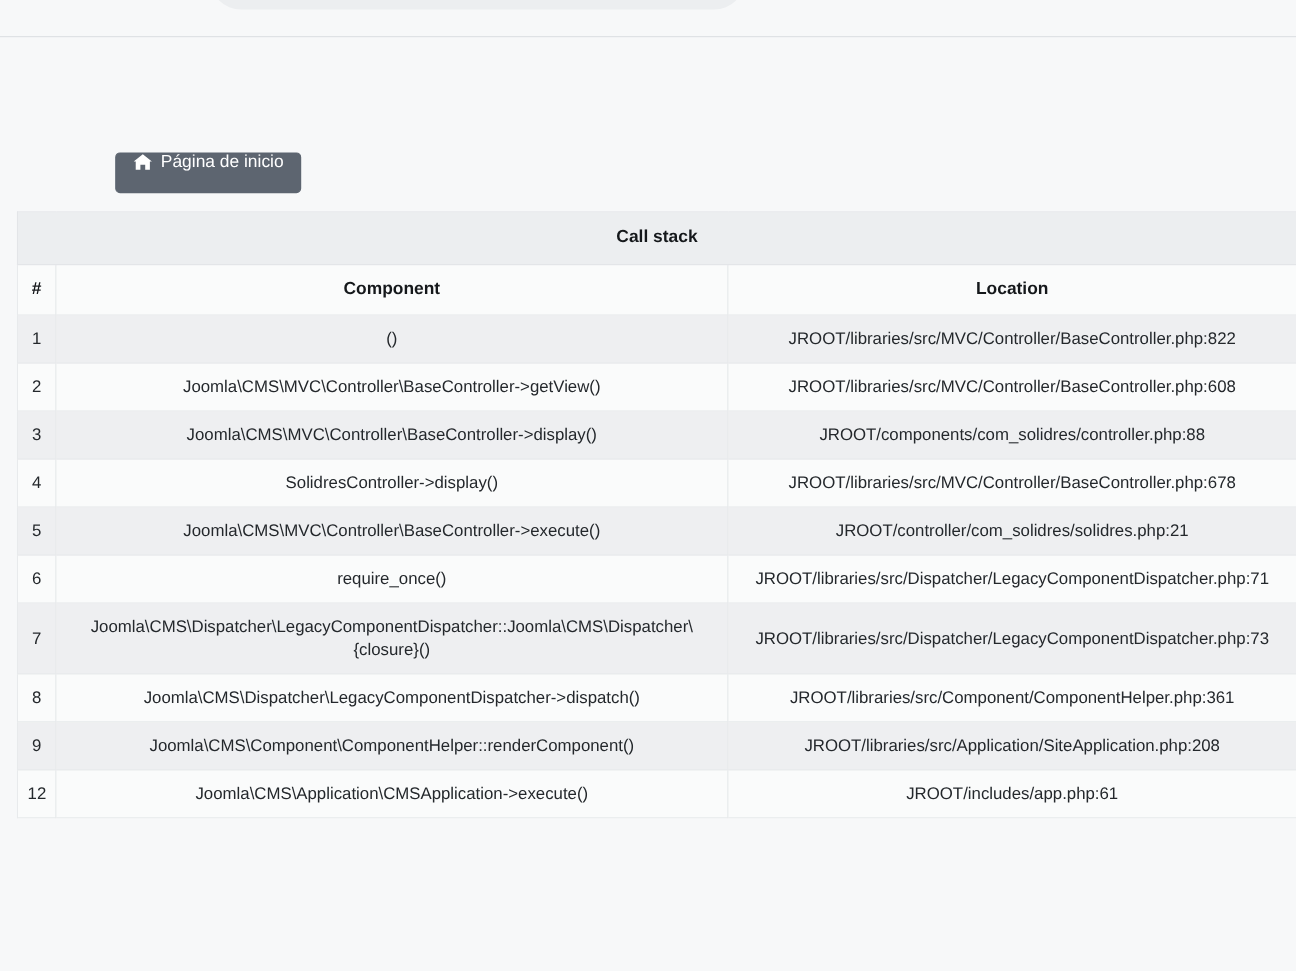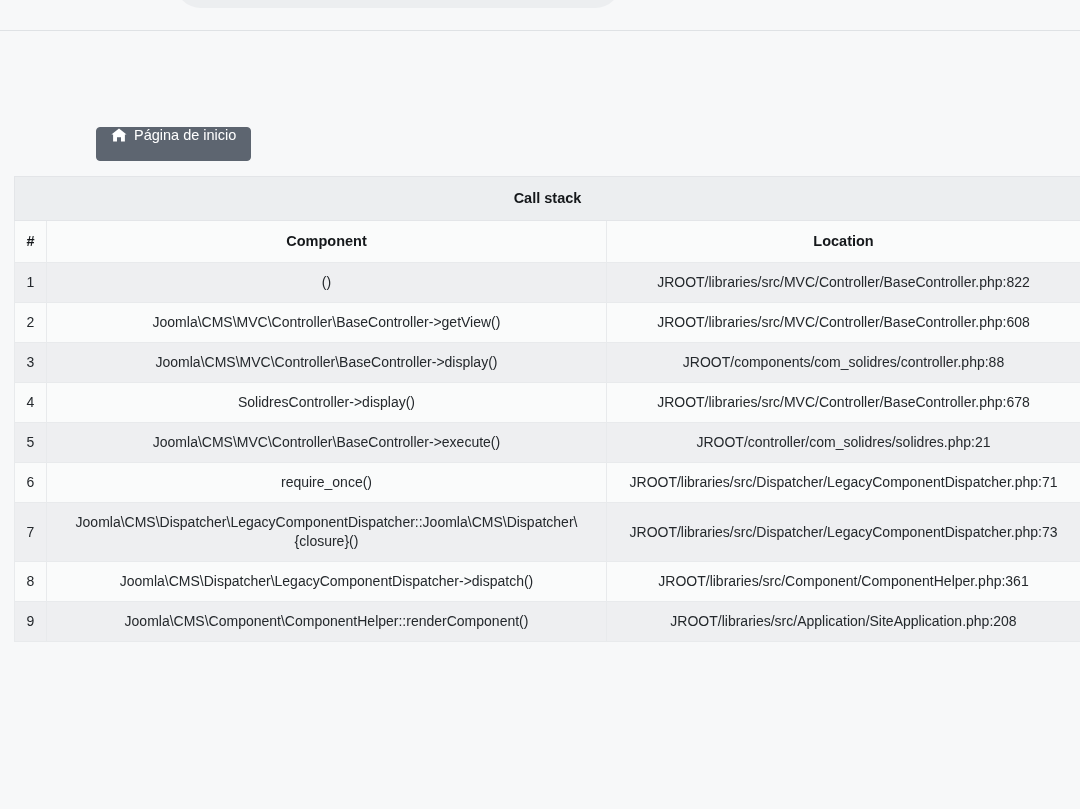--- a/index.html
+++ b/index.html
@@ -209,17 +209,22 @@
           <tr>
             <td class="num">8</td>
             <td class="fn">Joomla\CMS\Dispatcher\LegacyComponentDispatcher-&gt;dispatch()</td>
             <td class="loc">JROOT/libraries/src/Component/ComponentHelper.php:361</td>
           </tr>
           <tr>
             <td class="num">9</td>
             <td class="fn">Joomla\CMS\Component\ComponentHelper::renderComponent()</td>
             <td class="loc">JROOT/libraries/src/Application/SiteApplication.php:208</td>
           </tr>
+          <tr>
+            <td class="num">12</td>
+            <td class="fn">Joomla\CMS\Application\CMSApplication-&gt;execute()</td>
+            <td class="loc">JROOT/includes/app.php:61</td>
+          </tr>
         </tbody>
     </table>
   </div>
 
 </div>
 
 </body></html>

